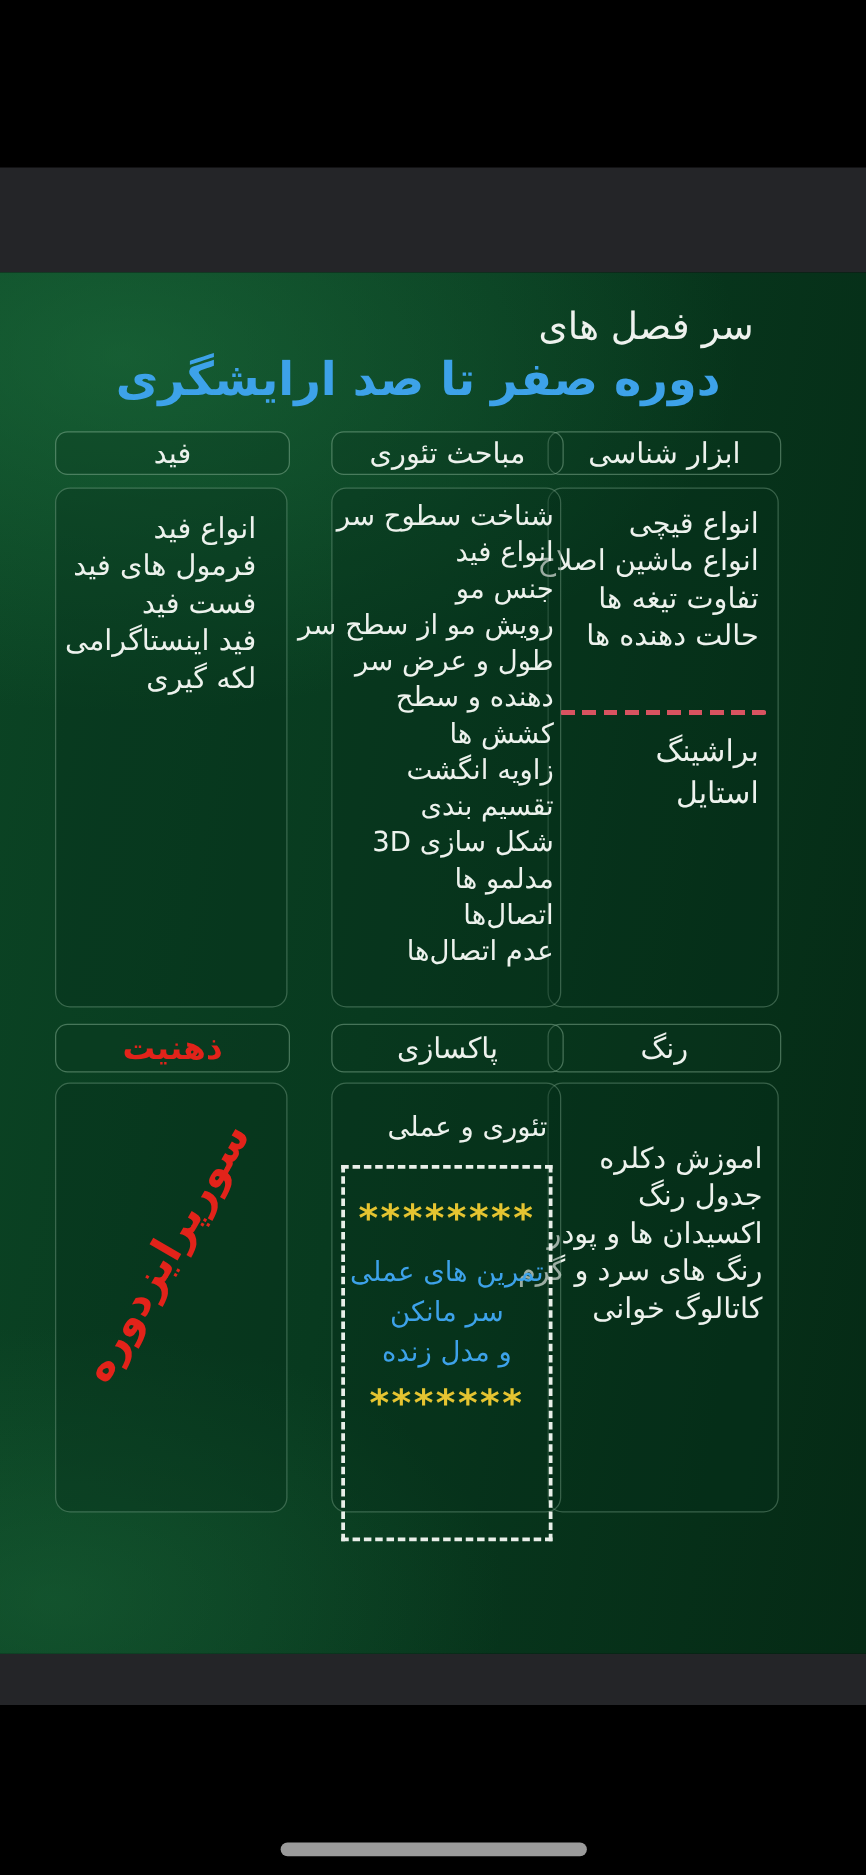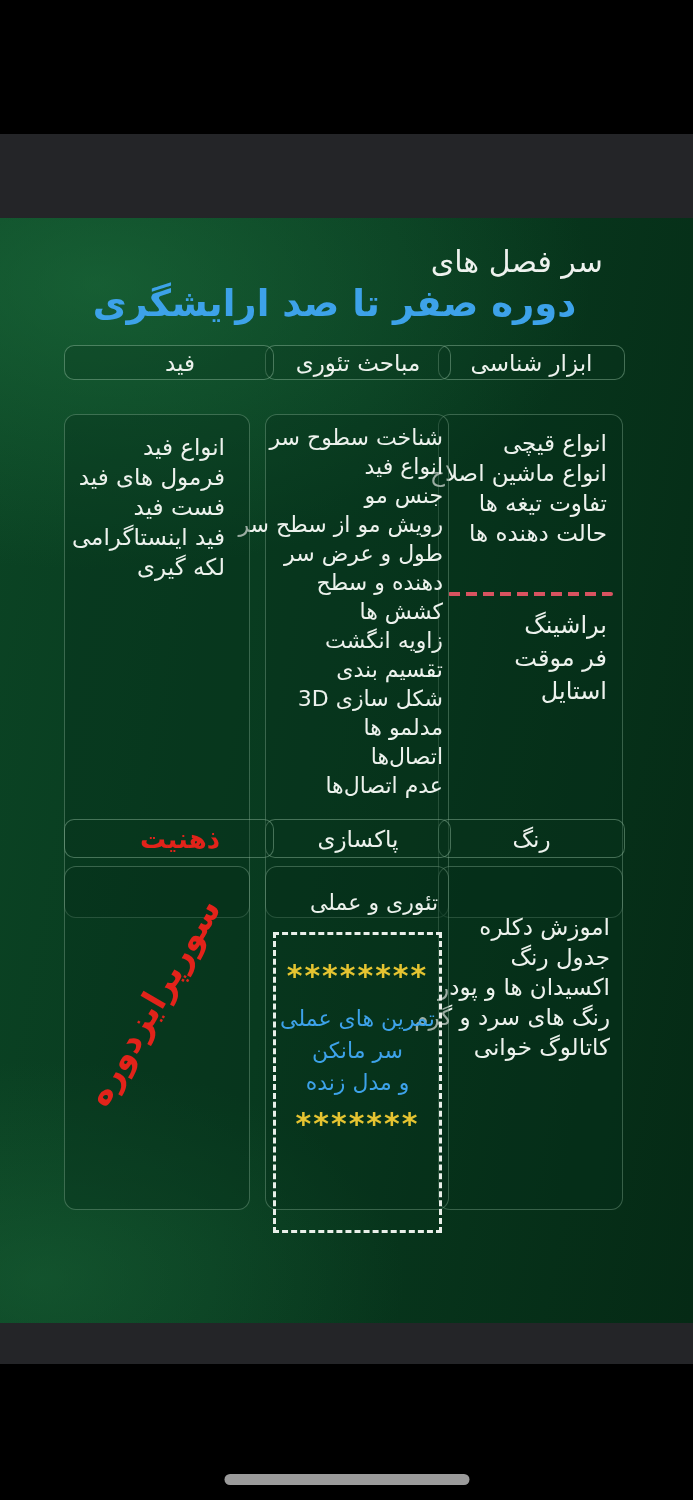--- a/index.html
+++ b/index.html
@@ -39,24 +39,24 @@
   .hcard.red{color:#e2231a;font-weight:bold;font-size:26px;}
   .card{
     position:absolute;box-sizing:border-box;
     border:1px solid rgba(190,230,200,0.28);border-radius:12px;
     background:rgba(6,46,25,0.35);
     color:#edf2ed;
   }
   
   .col-tools{left:438px;width:185px;}
   .col-theory{left:265px;width:184px;}
-  .col-fade{left:64px;width:186px;padding-left:22px;}
+  .col-fade{left:44px;width:186px;}
   
   .hrow1{top:127px;}
-  .brow1{top:172px;height:504px;margin-top:24px;}
+  .brow1{top:172px;height:416px;}
   .hrow2{top:601px;}
   .brow2{top:648px;height:344px;}
   .line{text-align:right;white-space:nowrap;}
   .tools-top{padding:13px 15px 0 0;font-size:23px;line-height:30px;}
   .divider-red{
     height:4px;margin:44px 9px 0 9px;border-radius:2px;
     background:repeating-linear-gradient(to left,#d85360 0 11px,rgba(0,0,0,0) 11px 17px);
   }
   .tools-bottom{padding:13px 15px 0 0;font-size:24px;line-height:33px;}
   .theory-list{padding:8px 5px 0 0;font-size:22px;line-height:29px;}
@@ -105,21 +105,20 @@
   <div class="card brow1 col-tools">
     <div class="tools-top">
       <div class="line">انواع قیچی</div>
       <div class="line">انواع ماشین اصلاح</div>
       <div class="line">تفاوت تیغه ها</div>
       <div class="line">حالت دهنده ها</div>
     </div>
     <div class="divider-red"></div>
     <div class="tools-bottom">
       <div class="line">براشینگ</div>
-      <div class="line">فر موقت</div>
       <div class="line">استایل</div>
     </div>
   </div>
 
   <div class="card brow1 col-theory">
     <div class="theory-list">
       <div class="line">شناخت سطوح سر</div>
       <div class="line">انواع فید</div>
       <div class="line">جنس مو</div>
       <div class="line">رویش مو از سطح سر</div>

